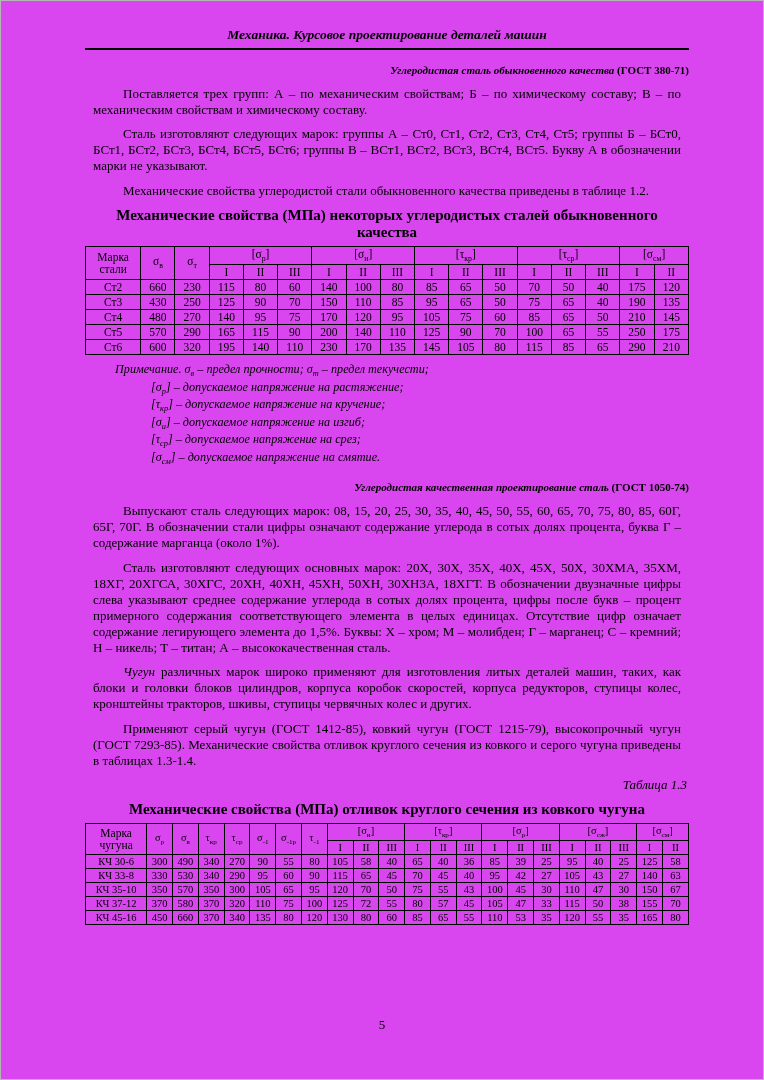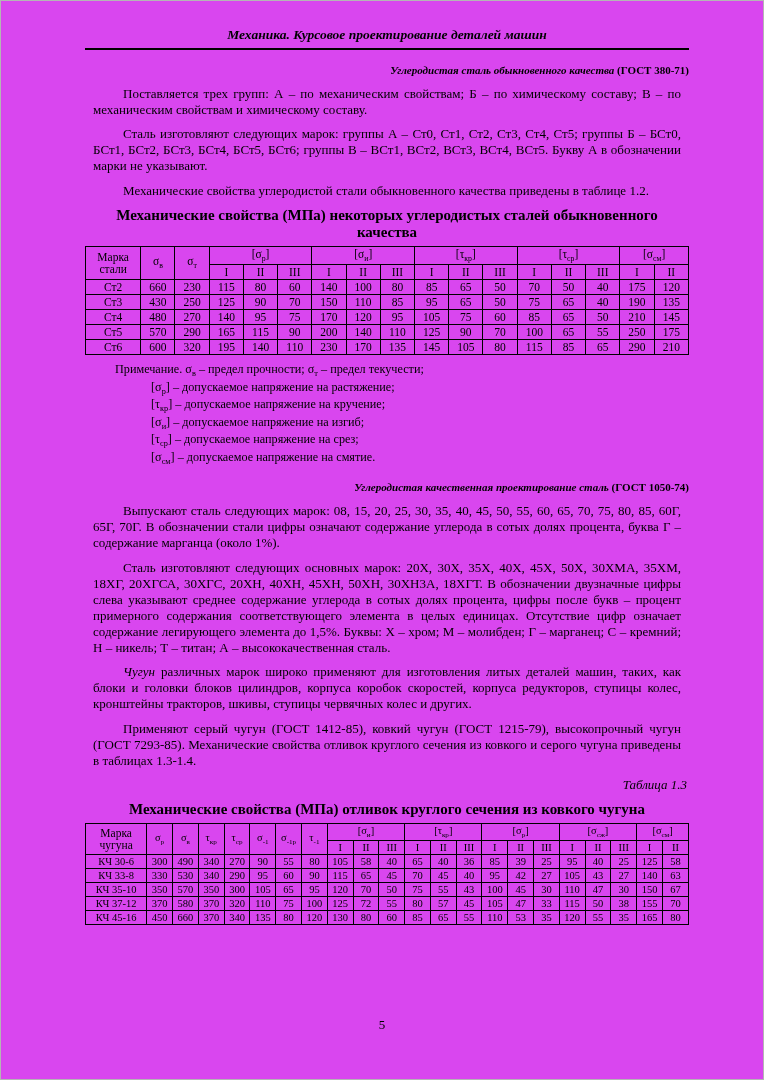--- a/index.html
+++ b/index.html
@@ -64,20 +64,21 @@
     overflow:hidden;
   }
   .tbl12{font-size:11.5px;}
   .tbl12 .mark-col{width:9%;}
   .tbl13{font-size:10.5px;}
   .tbl13 .mark-col{width:10%;}
   th.mark-col{font-size:11.5px;}
   td.mark-cell{white-space:nowrap;}
   sub{font-size:0.68em;}
   .note{
+    font-style:italic;
     font-size:12.2px;
     line-height:1.22;
     margin:7px 0 4px 0;
   }
   .note-first{text-indent:30px;}
   ul.note-lines{
     list-style:none;
     margin:0;
     padding:0 0 0 66px;
   }

